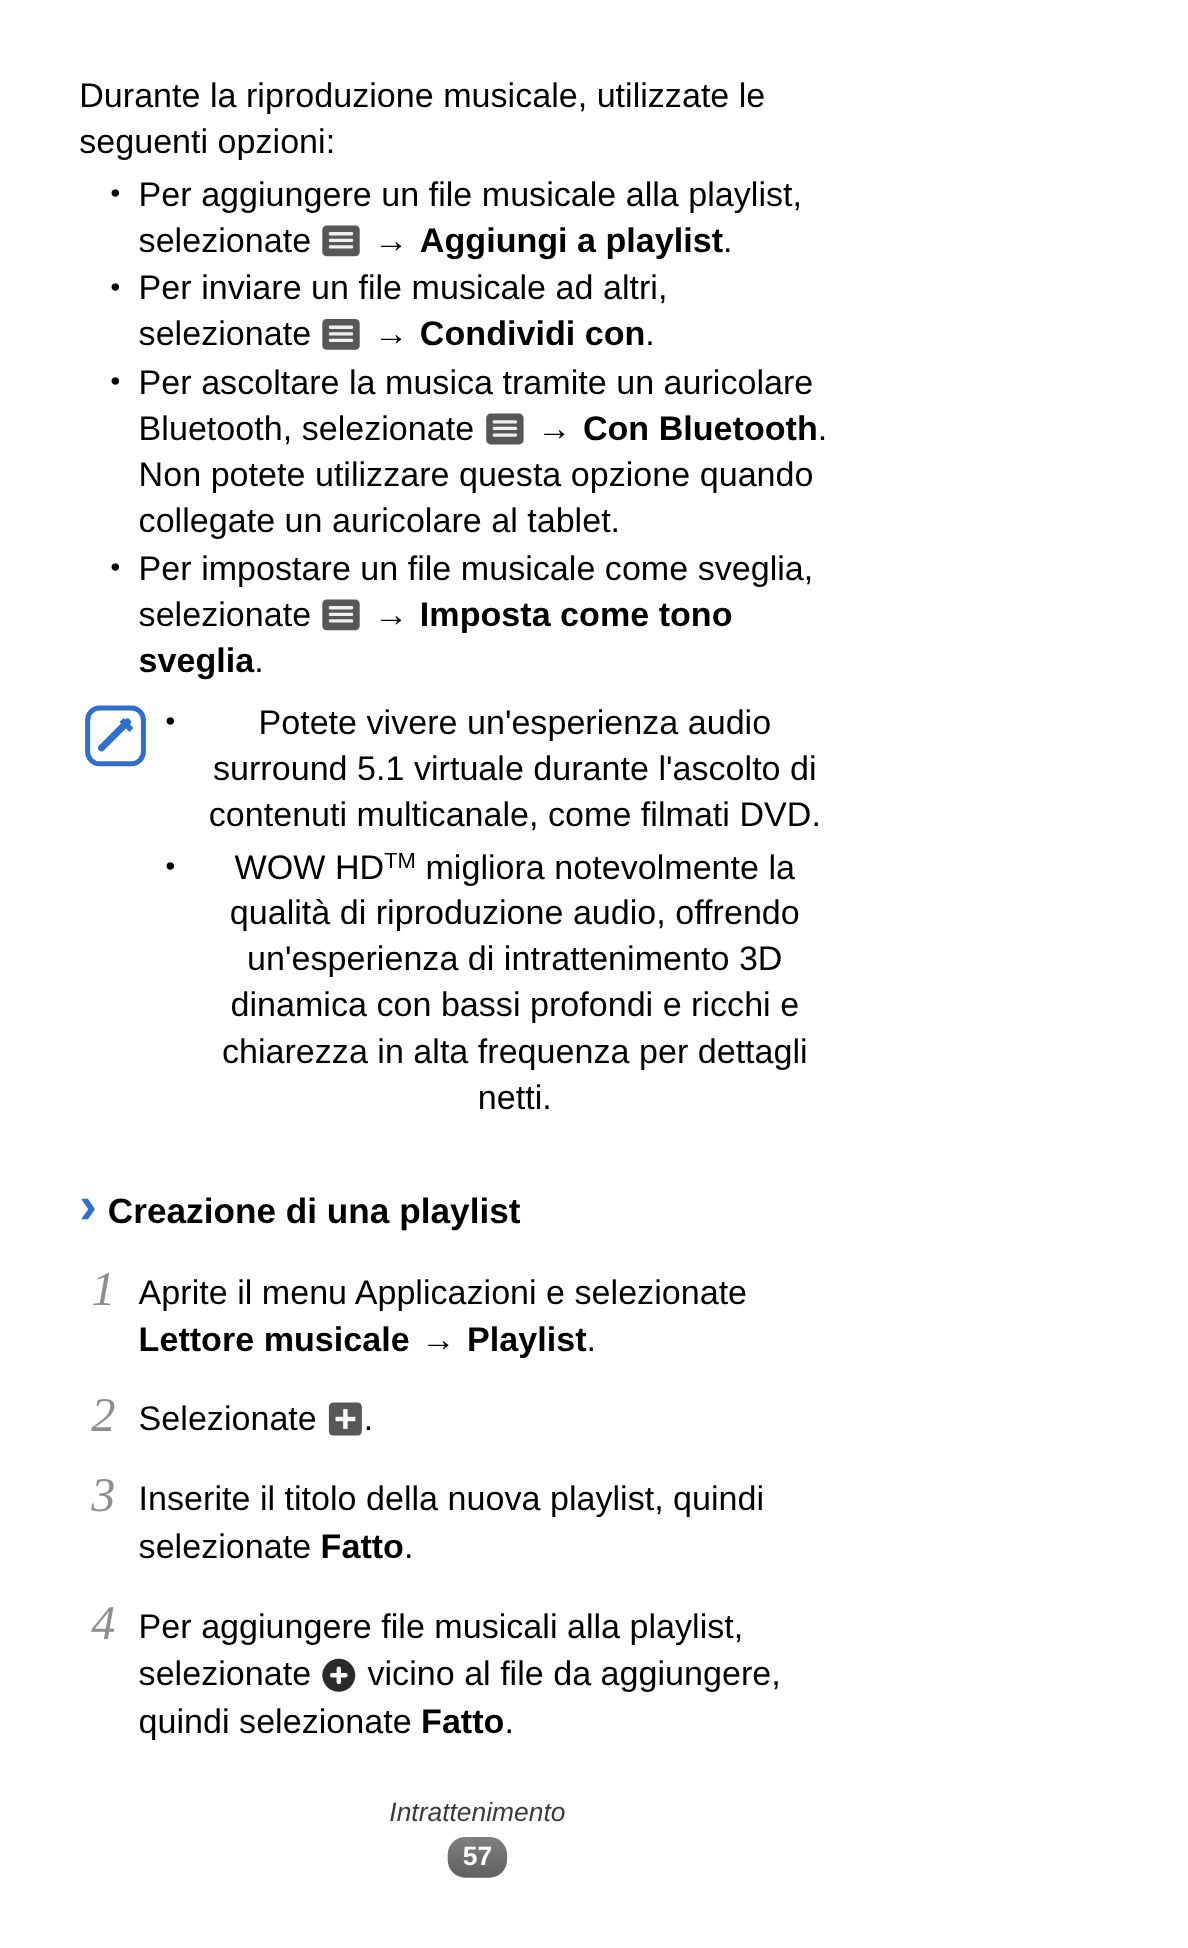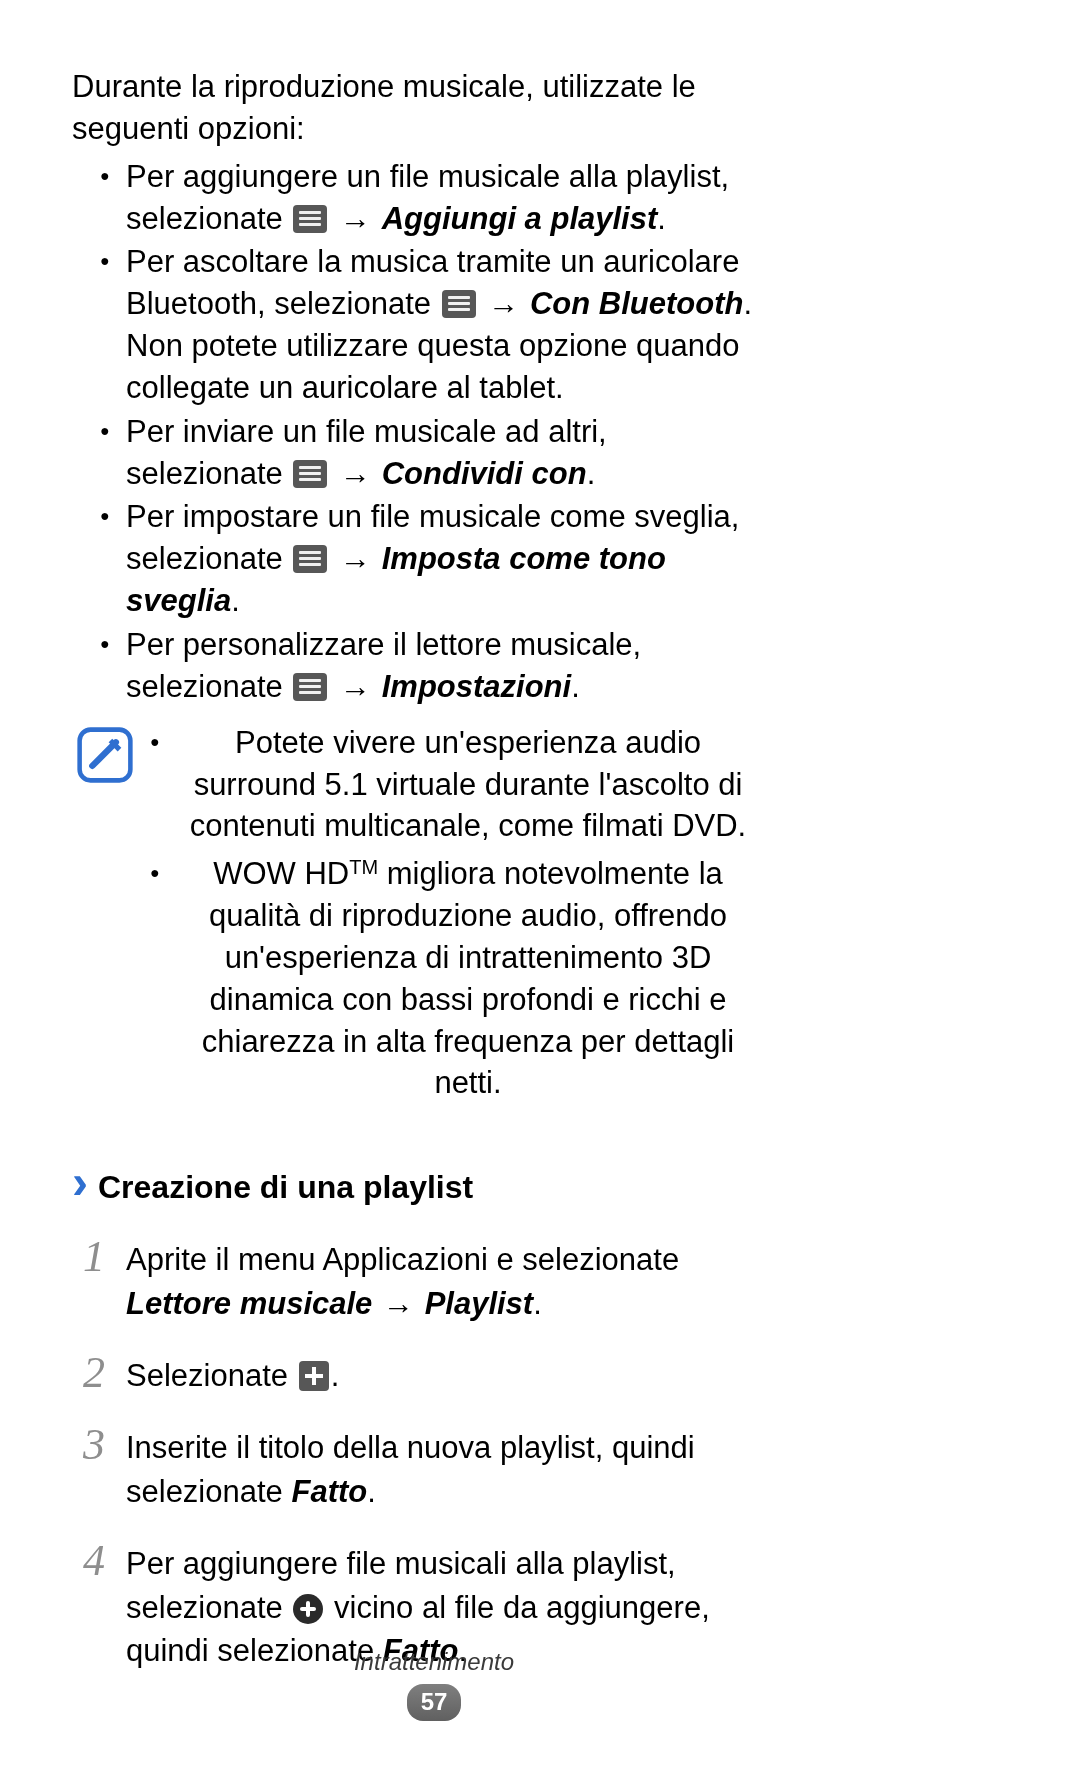--- a/index.html
+++ b/index.html
@@ -86,21 +86,21 @@
     margin: 0 2px;
   }
   .circle-plus::before, .circle-plus::after {
     content: "";
     position: absolute;
     background: #ffffff;
   }
   .circle-plus::before { left: 13px; top: 7px; width: 4px; height: 16px; border-radius: 2px;}
   .circle-plus::after  { left: 7px; top: 13px; width: 16px; height: 4px; border-radius: 2px;}
   .arrow { margin: 0 2px; }
-  b { font-weight: 700; font-style: italic; }
+  b { font-weight: 700; }
 
   .note {
     display: flex;
     align-items: flex-start;
     margin-top: 14px;
     padding-left: 4px;
     text-align: center;
   }
   .note-icon {
     flex: 0 0 58px;
@@ -168,21 +168,21 @@
     font-style: italic;
     font-size: 44px;
     color: #8e8e8e;
     width: 44px;
     text-align: center;
   }
 
   .footer {
     position: absolute;
     left: 0; right: 0;
-    bottom: 50px;
+    bottom: 64px;
     text-align: center;
   }
   .footer-section {
     font-style: italic;
     font-size: 24px;
     color: #3a3a3a;
     margin-bottom: 8px;
   }
   .page-badge {
     display: inline-block;
@@ -202,38 +202,33 @@
 
   <p class="intro">Durante la riproduzione musicale, utilizzate le seguenti opzioni:</p>
 
   <ul class="opts">
     <li>
       <span>Per aggiungere un file musicale alla playlist, selezionate </span><span class="menu-icon"></span>
       <span class="arrow">→</span>
       <b>Aggiungi a playlist</b><span>.</span>
     </li>
     <li>
+      <span>Per inviare un file musicale ad altri, selezionate </span><span class="menu-icon"></span>
+      <span class="arrow">→</span>
+      <b>Condividi con</b><span>.</span>
+    </li>
+    <li>
       <span>Per ascoltare la musica tramite un auricolare Bluetooth, selezionate </span><span class="menu-icon"></span>
       <span class="arrow">→</span>
       <b>Con Bluetooth</b><span>. Non potete utilizzare questa opzione quando collegate un auricolare al tablet.</span>
     </li>
     <li>
-      <span>Per inviare un file musicale ad altri, selezionate </span><span class="menu-icon"></span>
-      <span class="arrow">→</span>
-      <b>Condividi con</b><span>.</span>
-    </li>
-    <li>
       <span>Per impostare un file musicale come sveglia, selezionate </span><span class="menu-icon"></span>
       <span class="arrow">→</span>
       <b>Imposta come tono sveglia</b><span>.</span>
-    </li>
-    <li>
-      <span>Per personalizzare il lettore musicale, selezionate </span><span class="menu-icon"></span>
-      <span class="arrow">→</span>
-      <b>Impostazioni</b><span>.</span>
     </li>
   </ul>
 
   <div class="note">
     <div class="note-icon">
       <svg viewBox="0 0 64 64">
         <rect x="4" y="4" width="56" height="56" rx="12" fill="none" stroke="#2f6fd0" stroke-width="5"></rect>
         <path d="M18 44 L44 18" stroke="#2f6fd0" stroke-width="7" stroke-linecap="round"></path>
         <path d="M40 14 L50 24 L46 28 L36 18 Z" fill="#2f6fd0"></path>
         <path d="M16 46 L22 44 L18 40 Z" fill="#2f6fd0"></path>

